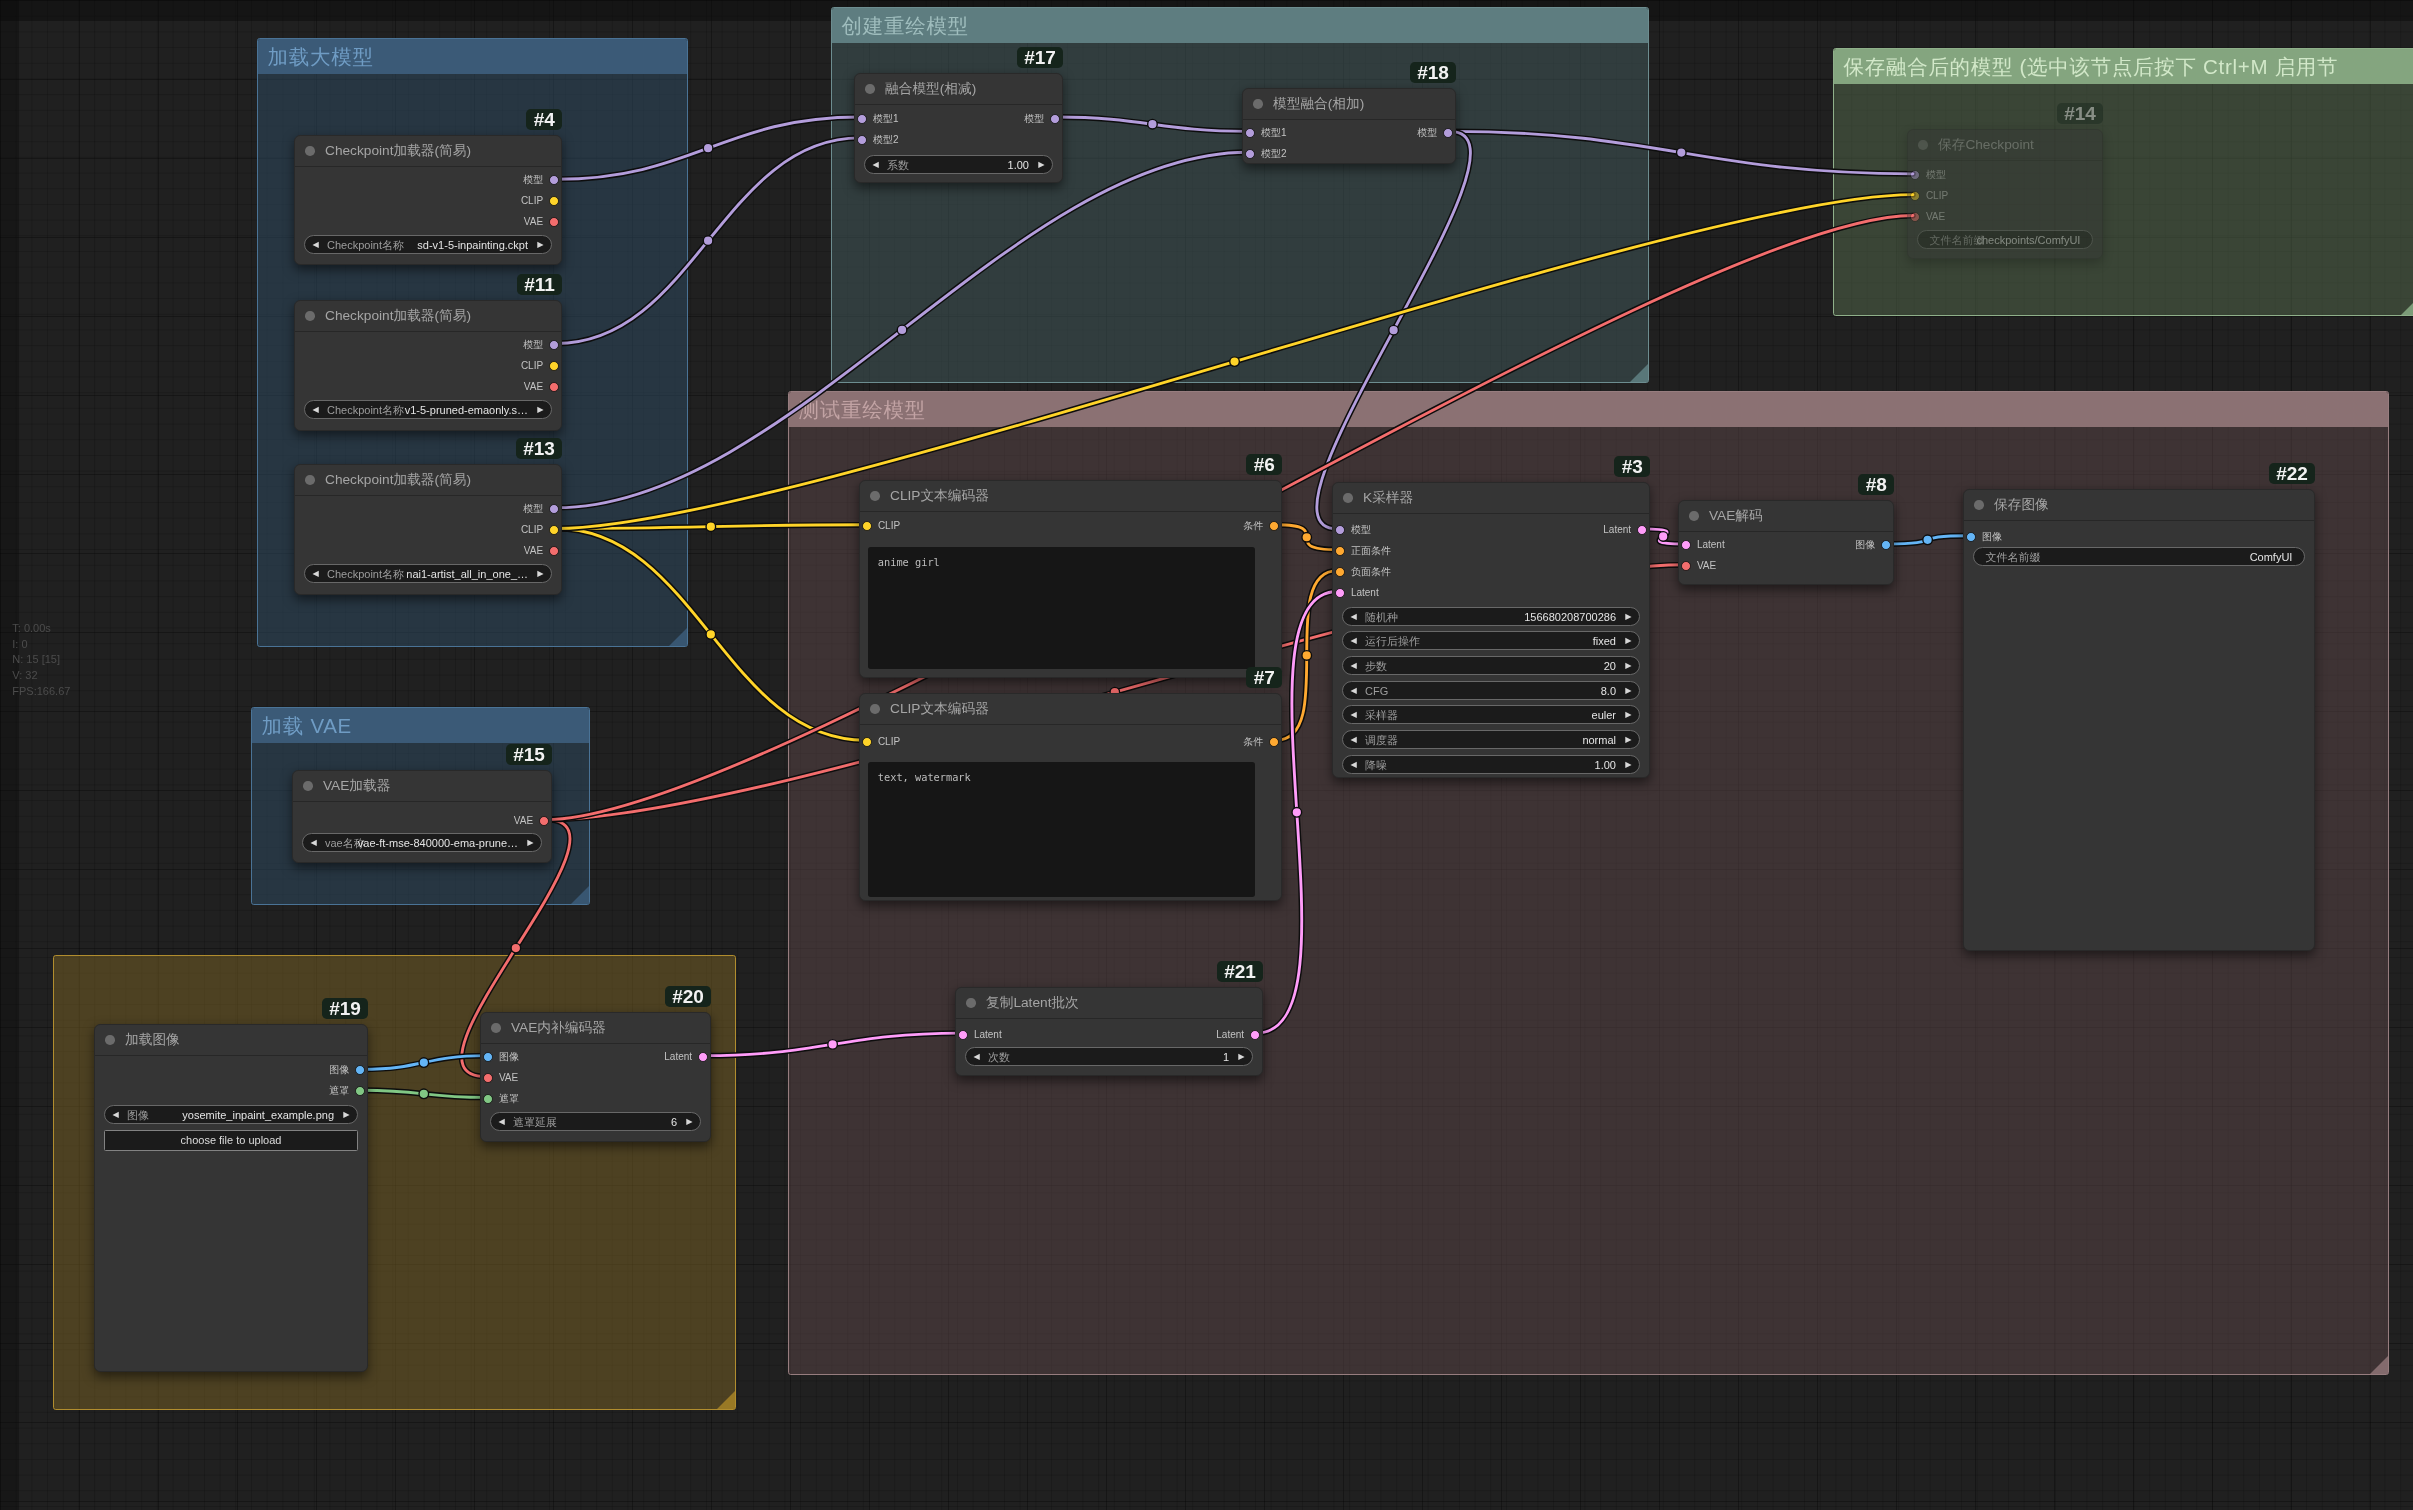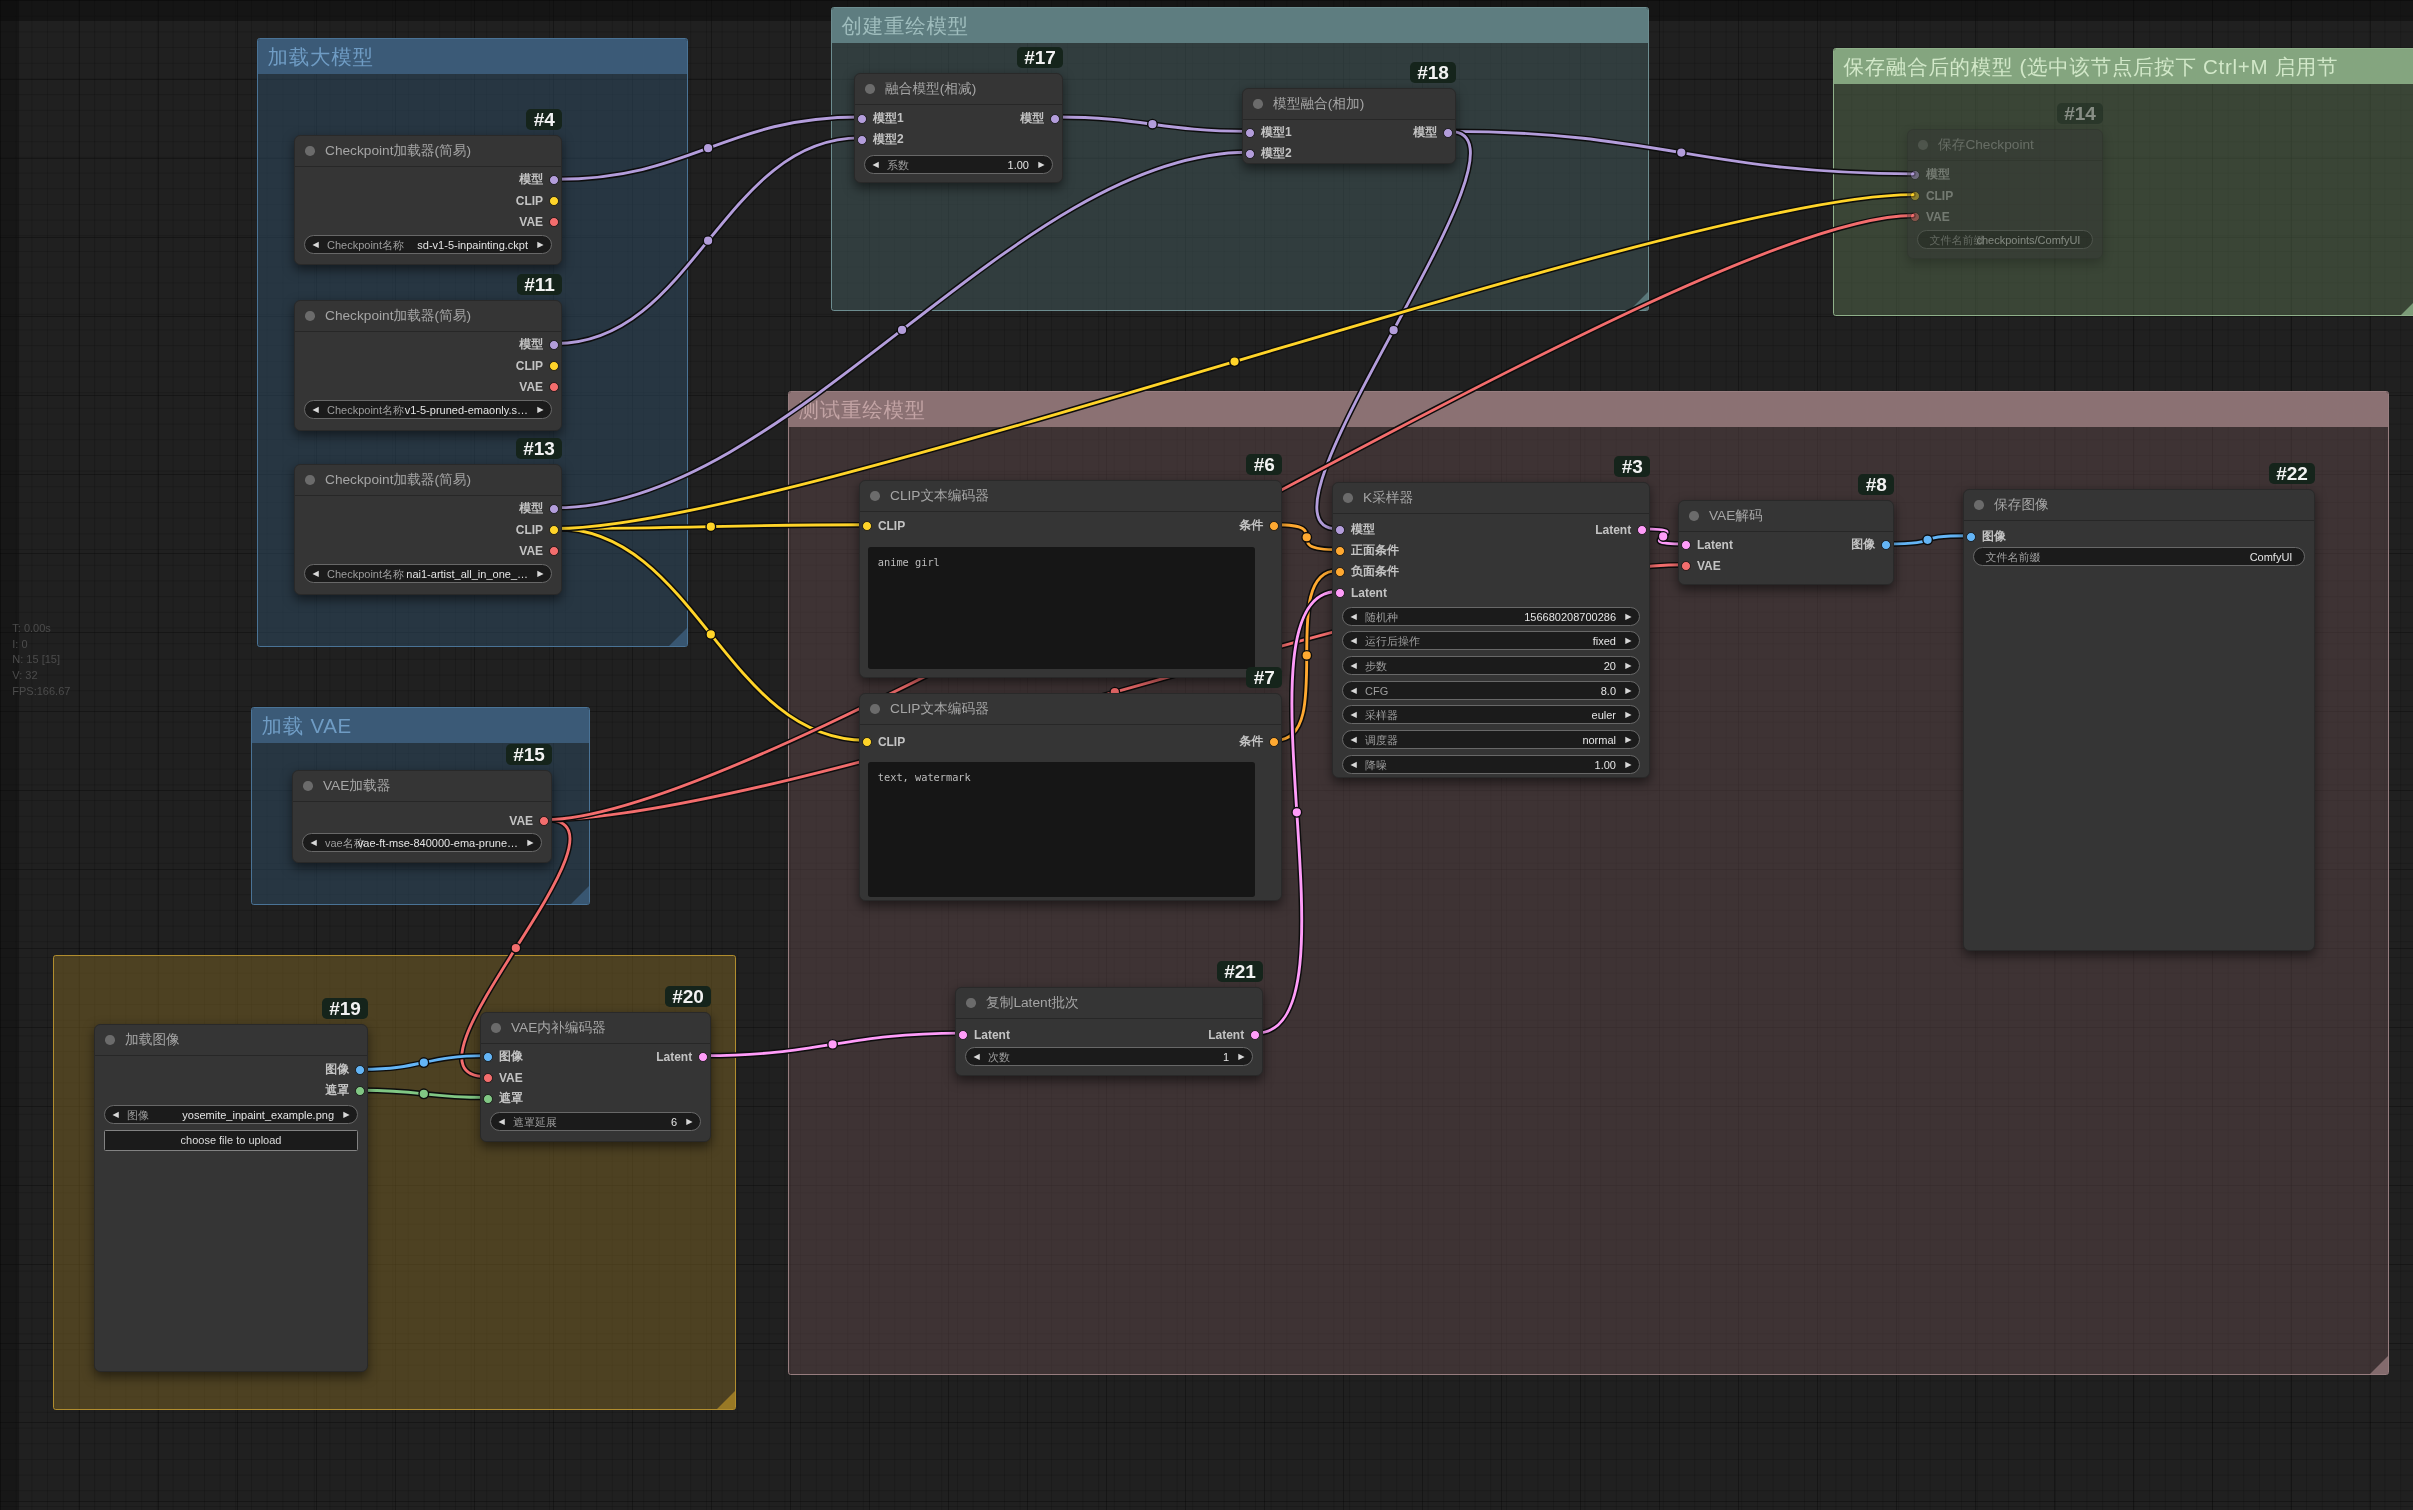--- a/index.html
+++ b/index.html
@@ -29,21 +29,21 @@
   .node.muted{opacity:.42;}
   .badge{position:absolute;top:-27px;right:-1.4px;background:#15241b;color:#f2f2f2;font-size:19px;font-weight:700;line-height:21px;padding:0 7.5px;border-radius:4.8px;white-space:nowrap;}
   .titlebar{position:absolute;left:0;top:0;right:0;height:30px;border-bottom:0.7px solid rgba(0,0,0,.25);border-radius:6.2px 6.2px 0 0;}
   .collapse-dot{position:absolute;left:10.3px;top:10.3px;width:9.6px;height:9.6px;border-radius:50%;background:#6b6b6b;}
   .node-title{position:absolute;left:30px;top:0;line-height:30px;font-size:13.7px;color:#a5a5a5;white-space:nowrap;}
 
   .port{position:absolute;height:13.7px;display:flex;align-items:center;gap:6.2px;}
   .port.in{left:2.1px;}
   .port.out{right:2.1px;}
   .pdot{width:9.6px;height:9.6px;border-radius:50%;border:1.4px solid #161616;box-sizing:border-box;flex:none;}
-  .plabel{font-size:12px;color:#c3c3c3;white-space:nowrap;font-weight:bold;}
+  .plabel{font-size:10px;color:#c3c3c3;white-space:nowrap;}
 
   .widget{position:absolute;left:9px;right:9px;height:19px;background:#1b1b1b;border:0.7px solid #686868;border-radius:10.3px;box-sizing:border-box;}
   .arrow{position:absolute;top:0;line-height:18px;font-size:8.2px;color:#d8d8d8;}
   .arrow.left{left:7.5px;}
   .arrow.right{right:7.5px;}
   .wlabel{position:absolute;left:11.6px;line-height:18px;font-size:11px;color:#9d9d9d;white-space:nowrap;}
   .wlabel.c{left:22px;}
   .wvalue{position:absolute;right:11.6px;line-height:18px;font-size:11px;color:#e4e4e4;white-space:nowrap;}
   .wvalue.c{right:23px;}
   .wbutton{position:absolute;left:9px;right:9px;height:20.5px;background:#1b1b1b;border:0.7px solid #828282;border-radius:1.4px;text-align:center;font-size:11px;color:#dcdcdc;line-height:19px;box-sizing:border-box;}
@@ -55,21 +55,21 @@
 <body>
 
 <div id="viewport">
   <div class="edge edge-top"></div>
   <div class="edge edge-left"></div>
   <div id="groups">
       <div class="group" style="left: 257px; top: 38px; width: 431px; height: 609px; background: rgba(46, 72, 95, 0.55); border: 0.7px solid rgb(74, 115, 150);">
         <div class="group-header" style="background: rgb(59, 90, 119);"><span class="group-title" style="color: rgb(111, 156, 196);">加载大模型</span></div>
         <div class="group-resize" style="border-bottom: 18px solid rgb(59, 90, 119);"></div>
       </div>
-      <div class="group" style="left: 831px; top: 6.8px; width: 818px; height: 304px; background: rgba(64, 86, 88, 0.55); border: 0.7px solid rgb(109, 141, 144);">
+      <div class="group" style="left: 831px; top: 6.8px; width: 818px; height: 376px; background: rgba(64, 86, 88, 0.55); border: 0.7px solid rgb(109, 141, 144);">
         <div class="group-header" style="background: rgb(94, 125, 128);"><span class="group-title" style="color: rgb(159, 189, 189);">创建重绘模型</span></div>
         <div class="group-resize" style="border-bottom: 18px solid rgb(94, 125, 128);"></div>
       </div>
       <div class="group" style="left: 1833px; top: 48px; width: 587px; height: 268px; background: rgba(83, 106, 75, 0.5); border: 0.7px solid rgb(143, 176, 138);">
         <div class="group-header" style="background: rgb(132, 165, 127);"><span class="group-title" style="color: rgb(210, 232, 201);">保存融合后的模型 (选中该节点后按下 Ctrl+M 启用节</span></div>
         <div class="group-resize" style="border-bottom: 18px solid rgb(132, 165, 127);"></div>
       </div>
       <div class="group" style="left: 251px; top: 707px; width: 339px; height: 198px; background: rgba(46, 72, 95, 0.55); border: 0.7px solid rgb(74, 115, 150);">
         <div class="group-header" style="background: rgb(59, 90, 119);"><span class="group-title" style="color: rgb(111, 156, 196);">加载 VAE</span></div>
         <div class="group-resize" style="border-bottom: 18px solid rgb(59, 90, 119);"></div>

